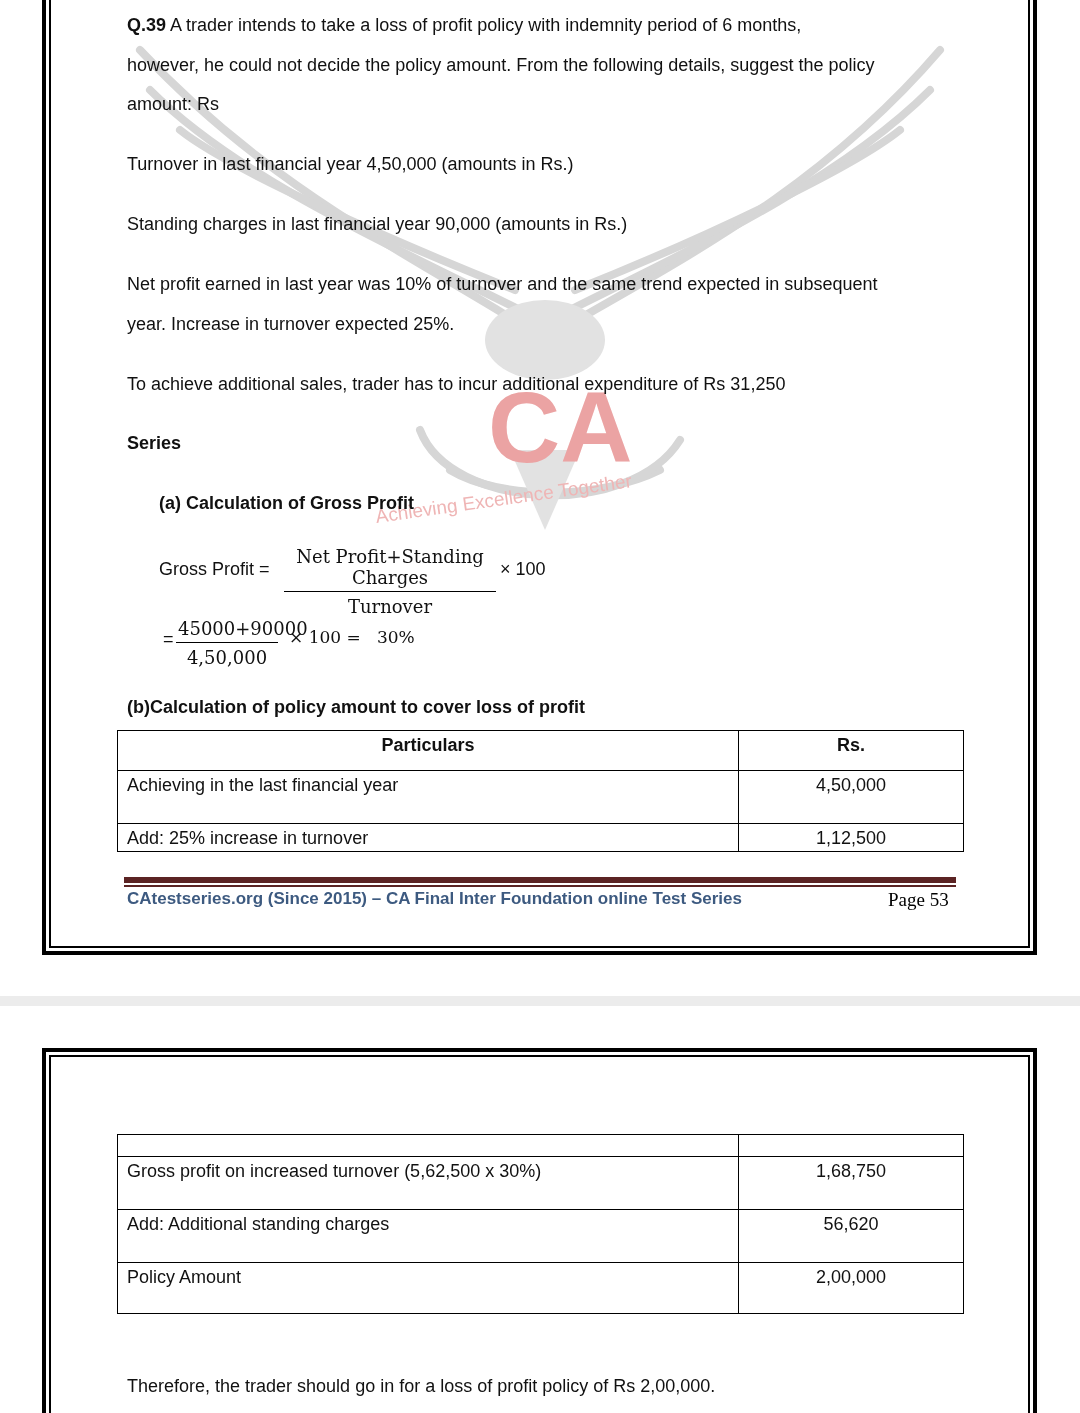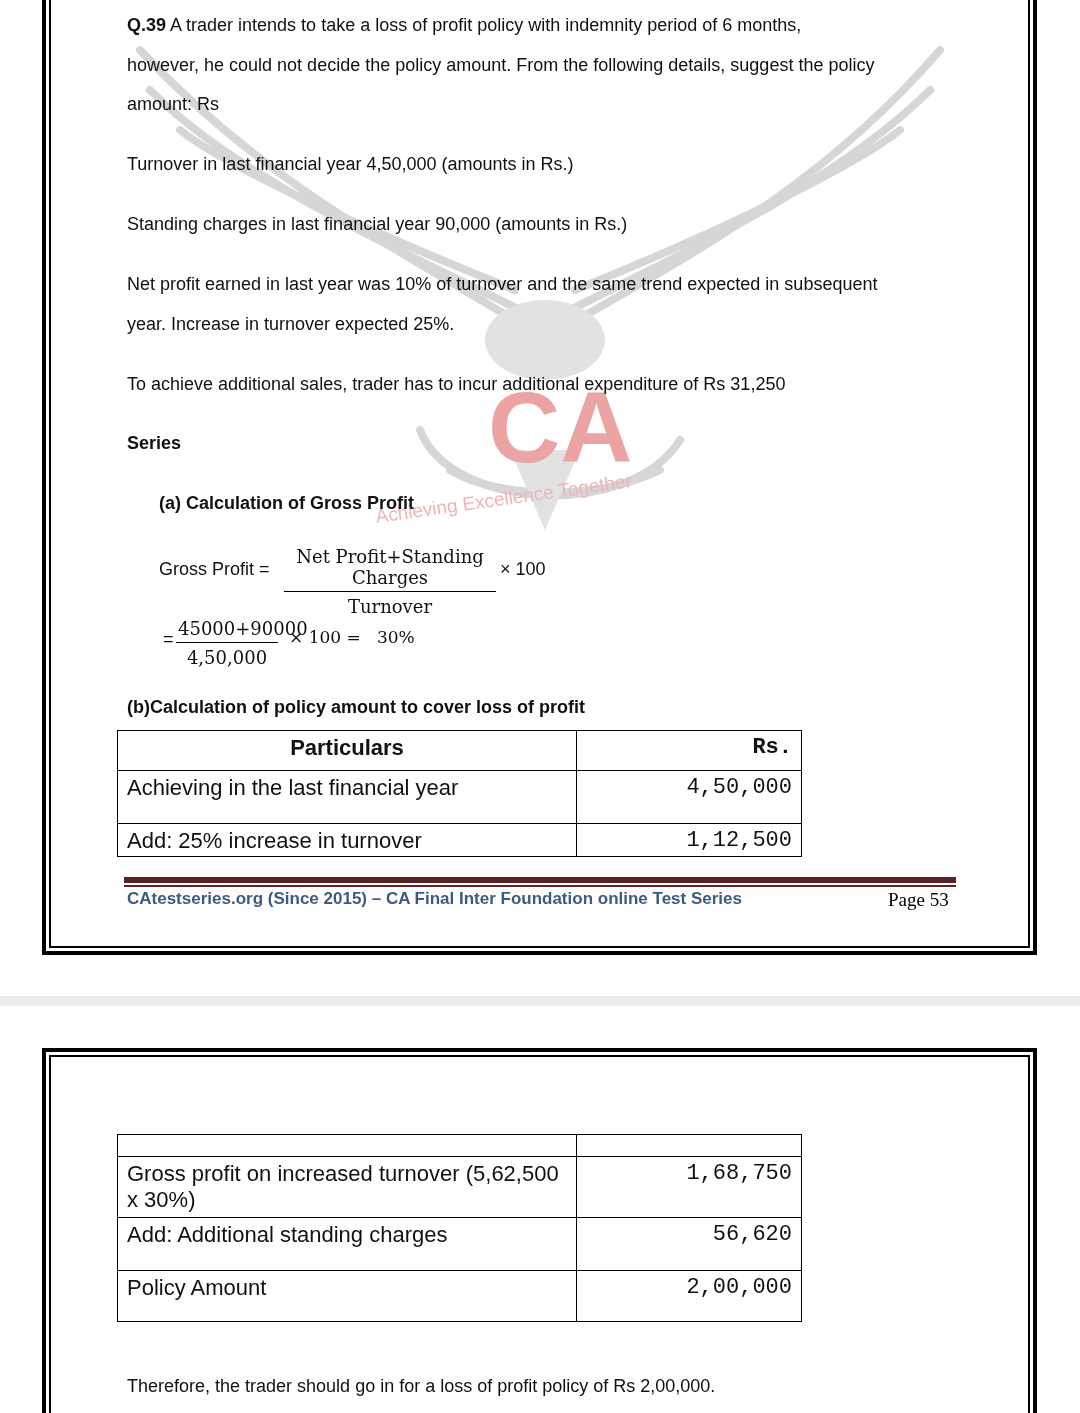--- a/index.html
+++ b/index.html
@@ -14,23 +14,23 @@
   .page1 .border-inner { border-top:none; }
   .page2 .border-outer { border-bottom:none; }
   .page2 .border-inner { border-bottom:none; }
   .gap { position:absolute; left:0; top:996px; width:1080px; height:10px; background:#ececec; }
   .txt { position:absolute; font-size:18px; line-height:22px; white-space:nowrap; }
   .b { font-weight:bold; }
   .watermark { position:absolute; left:120px; top:10px; width:840px; height:540px; pointer-events:none; }
   .frac { position:absolute; font-family:"DejaVu Serif", serif; text-align:center; }
   .frac .num { font-size:18px; border-bottom:1.5px solid #000; padding:0 2px 3px; }
   .frac .den { font-size:18px; padding-top:4px; }
-  table.tbl { position:absolute; left:117px; width:685px; border-collapse:collapse; font-size:22px; }
+  table.tbl { position:absolute; left:117px; width:847px; border-collapse:collapse; font-size:18px; }
   table.tbl td { border:1.5px solid #000; vertical-align:top; padding:4px 9px; }
-  table.tbl td.amt { text-align:right; width:206px;font-family:Liberation Mono, monospace; }
+  table.tbl td.amt { text-align:center; width:206px; }
   .footer-rule1 { position:absolute; left:124px; top:877px; width:832px; height:6px; background:#5b2323; }
   .footer-rule2 { position:absolute; left:124px; top:885px; width:832px; height:2px; background:#5b2323; }
   .footer-left { position:absolute; left:127px; top:889px; font-size:17px; font-weight:bold; color:#3d5a80; white-space:nowrap; }
   .footer-right { position:absolute; left:888px; top:889px; font-family:"Liberation Serif", serif; font-size:19px; color:#000000; }
 </style>
 </head>
 <body>
 
 <div class="page page1">
   <div class="border-outer"></div>

